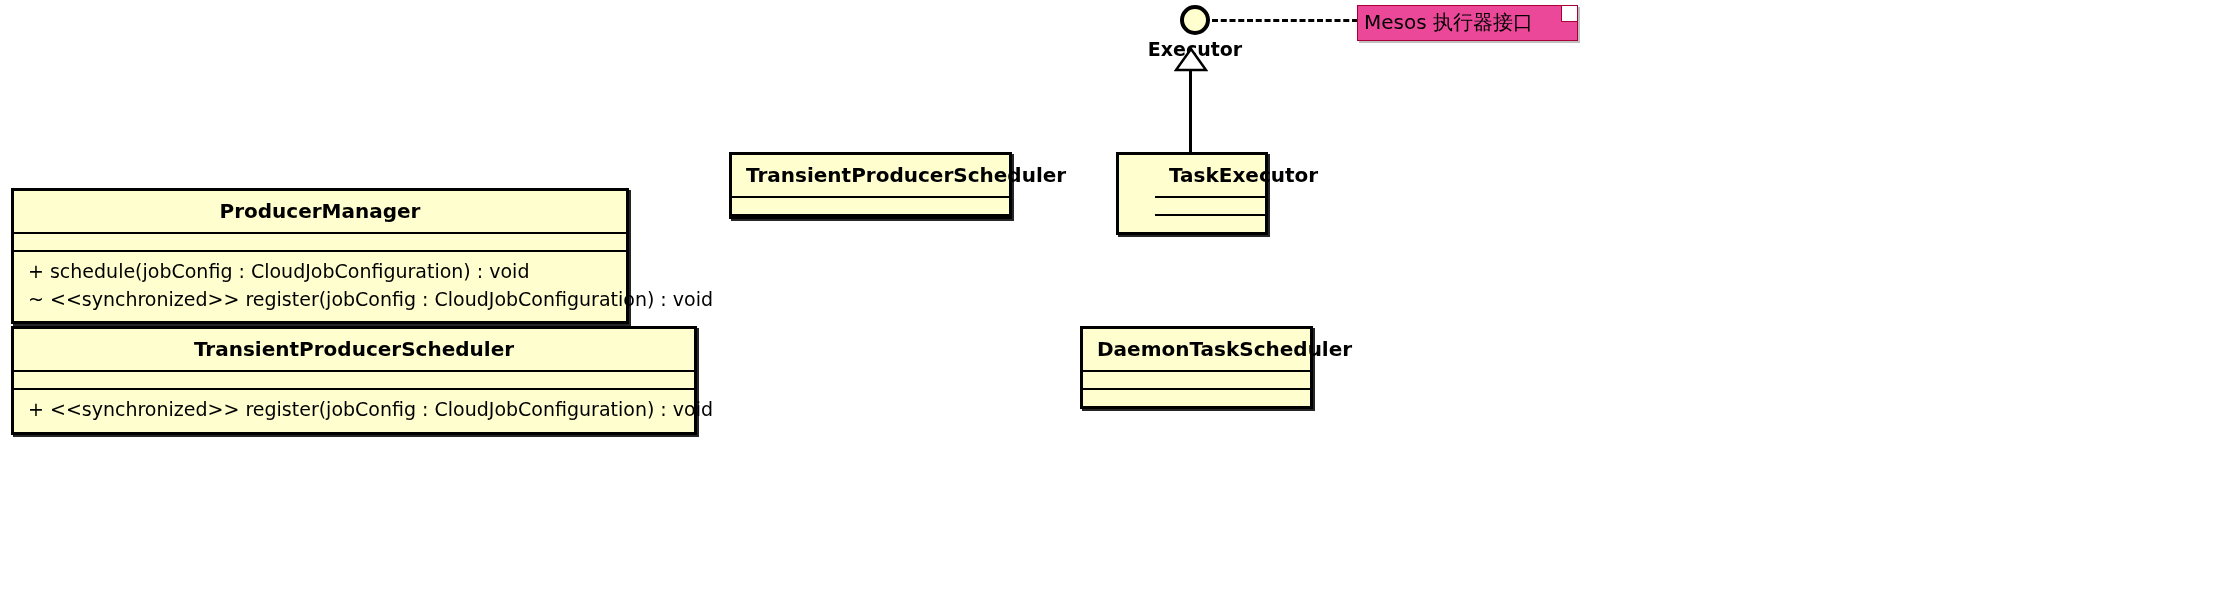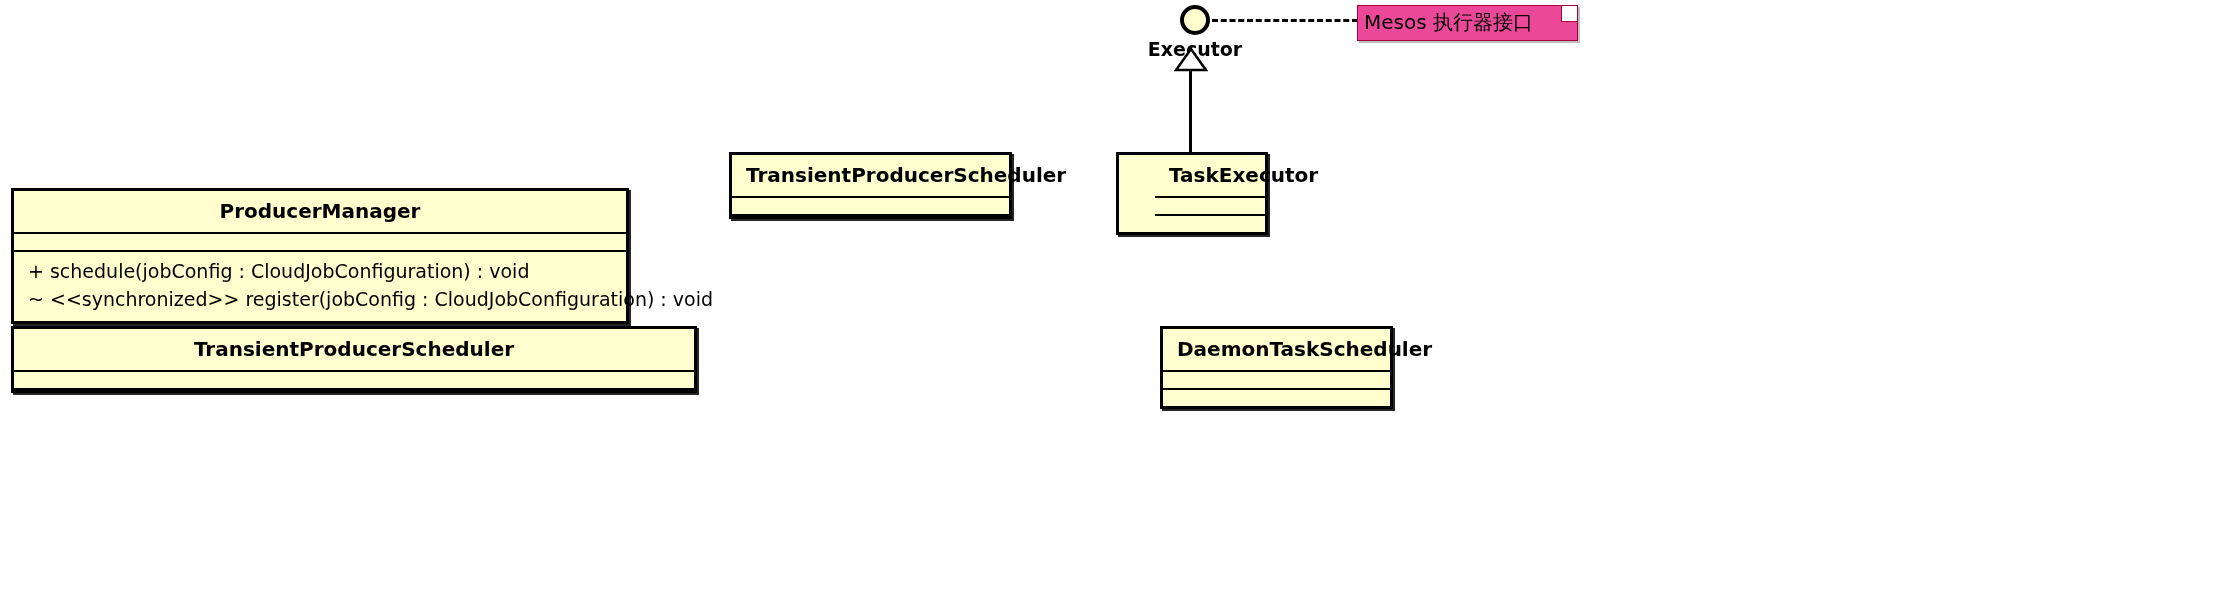--- a/index.html
+++ b/index.html
@@ -155,23 +155,26 @@
     <div class="uml-compartment empty"></div>
     <div class="uml-sep"></div>
     <div class="uml-compartment empty"></div>
   </div>
 
   <div class="uml-class" style="left:11px; top:326px; width:686px;">
     <div class="uml-title">TransientProducerScheduler</div>
     <div class="uml-sep"></div>
     <div class="uml-compartment empty"></div>
     <div class="uml-sep"></div>
+    <div class="uml-compartment">
+      <div class="uml-member">+ &lt;&lt;synchronized&gt;&gt; register(jobConfig : CloudJobConfiguration) : void</div>
+    </div>
   </div>
 
-  <div class="uml-class" style="left:1160px; top:326px; width:233px;">
+  <div class="uml-class" style="left:1080px; top:326px; width:233px;">
     <div class="uml-title">DaemonTaskScheduler</div>
     <div class="uml-sep"></div>
     <div class="uml-compartment empty"></div>
     <div class="uml-sep"></div>
     <div class="uml-compartment empty"></div>
   </div>
 
 </div>
 
 </body></html>

